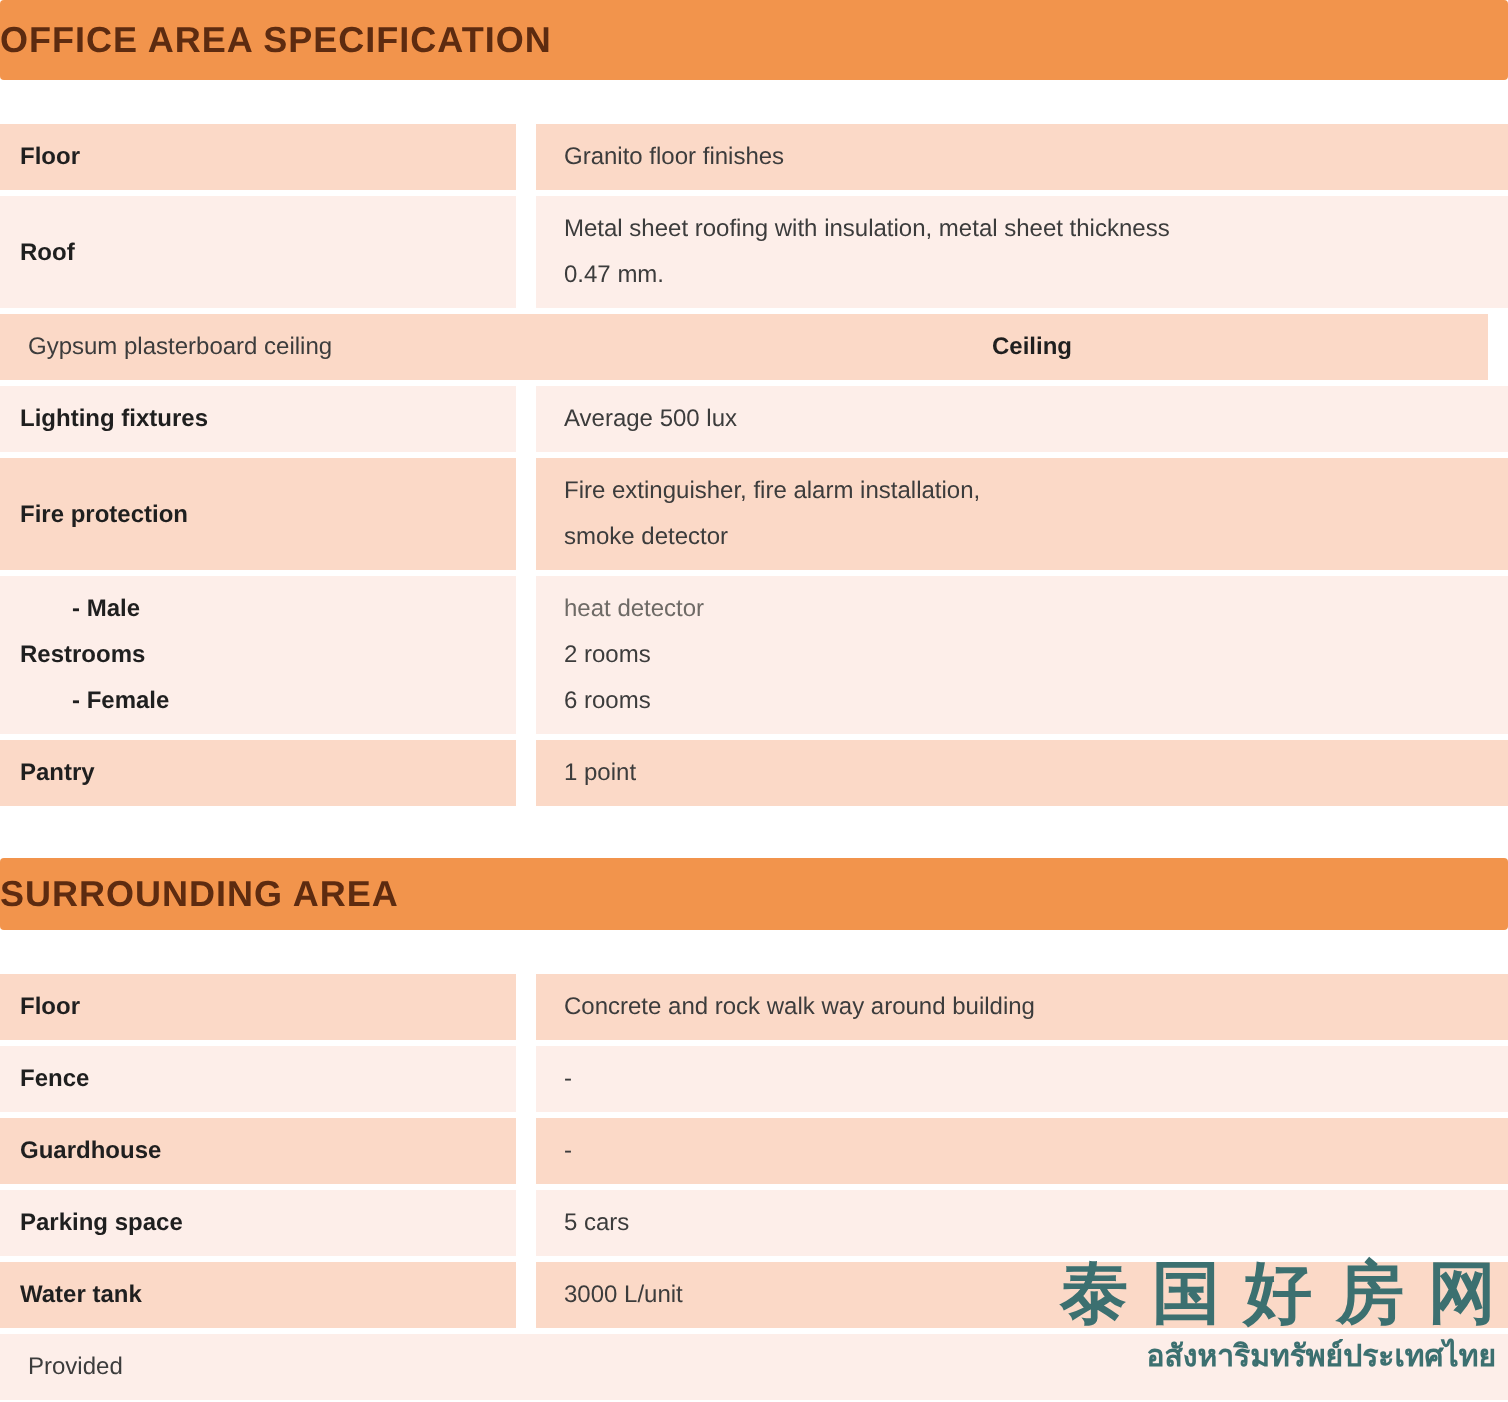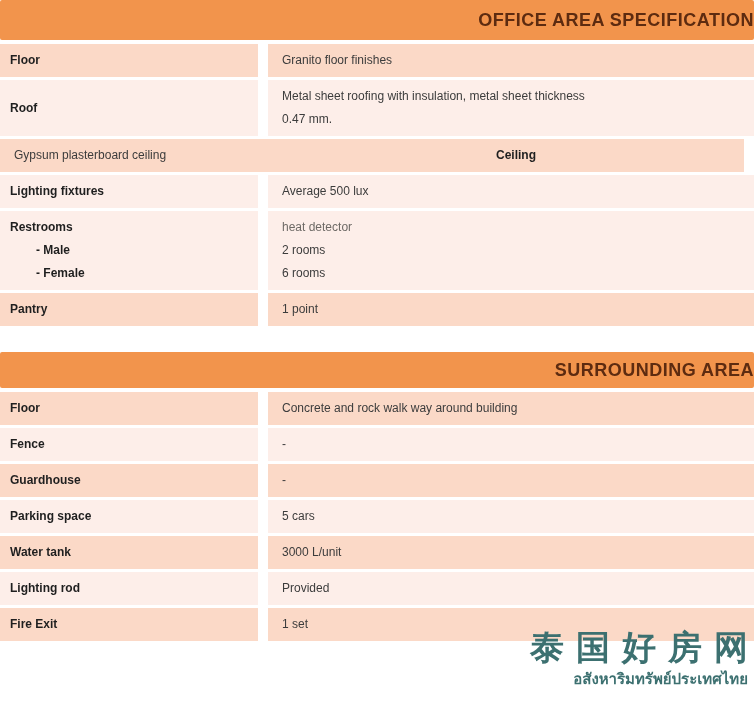--- a/index.html
+++ b/index.html
@@ -13,22 +13,22 @@
     width: 754px;
     height: 701px;
     background: #ffffff;
     overflow: hidden;
   }
   .table-header {
     height: 40px;
     background: var(--header-bg, #f2944c);
     display: flex;
     align-items: center;
-    justify-content: flex-end;
-    margin-bottom: 4px;
+    justify-content: flex-start;
+    margin-bottom: 22px;
     border-radius: 2px;
   }
   .spec-table.second .table-header {
     height: 36px;
   }
   .table-title {
     margin: 0;
     font-size: 18px;
     font-weight: bold;
     letter-spacing: 0.5px;
@@ -140,24 +140,33 @@
           </div>
         </div>
         <div class="row light">
           <div class="cell label-cell">
             <div class="line label-line">Lighting fixtures</div>
           </div>
           <div class="cell value-cell">
             <div class="line value-line">Average 500 lux</div>
           </div>
         </div>
-        <div class="row light">
-          <div class="cell label-cell">
+        <div class="row dark">
+          <div class="cell label-cell">
+            <div class="line label-line">Fire protection</div>
+          </div>
+          <div class="cell value-cell">
+            <div class="line value-line">Fire extinguisher, fire alarm installation,</div>
+            <div class="line value-line">smoke detector</div>
+          </div>
+        </div>
+        <div class="row light">
+          <div class="cell label-cell">
+            <div class="line label-line indent">- Male</div>
             <div class="line label-line">Restrooms</div>
-            <div class="line label-line indent">- Male</div>
             <div class="line label-line indent">- Female</div>
           </div>
           <div class="cell value-cell">
             <div class="line value-line muted">heat detector</div>
             <div class="line value-line">2 rooms</div>
             <div class="line value-line">6 rooms</div>
           </div>
         </div>
         <div class="row dark">
           <div class="cell label-cell">
@@ -209,23 +218,20 @@
         </div>
         <div class="row dark">
           <div class="cell label-cell">
             <div class="line label-line">Water tank</div>
           </div>
           <div class="cell value-cell">
             <div class="line value-line">3000 L/unit</div>
           </div>
         </div>
         <div class="row light">
-          <div class="cell label-cell">
-            <div class="line label-line">Lighting rod</div>
-          </div>
           <div class="cell value-cell">
             <div class="line value-line">Provided</div>
           </div>
         </div>
         <div class="row dark">
           <div class="cell label-cell">
             <div class="line label-line">Fire Exit</div>
           </div>
           <div class="cell value-cell">
             <div class="line value-line">1 set</div>

